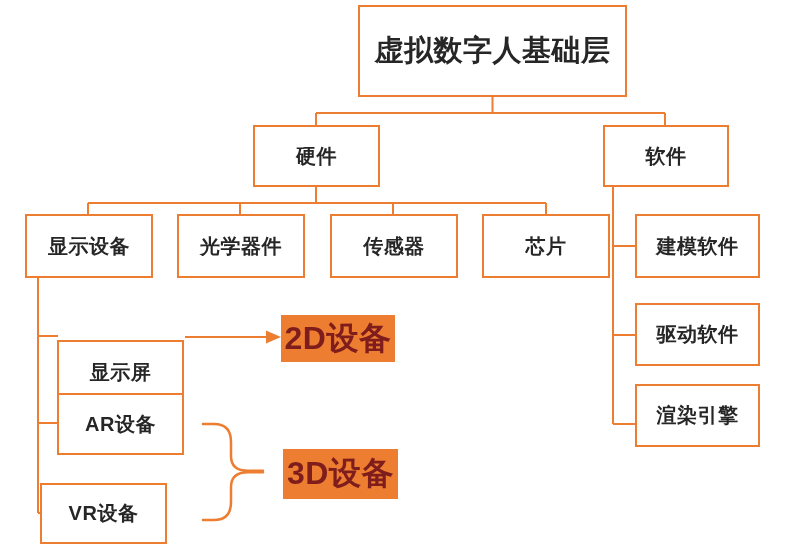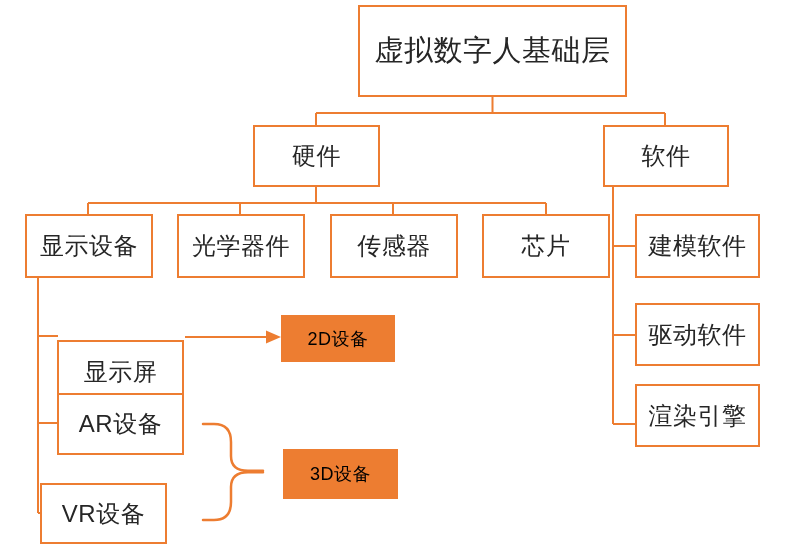--- a/index.html
+++ b/index.html
@@ -10,47 +10,48 @@
   * { margin: 0; padding: 0; box-sizing: border-box; }
   html, body { background: #fff; }
   body { font-family: "Liberation Sans", "DejaVu Sans", sans-serif; }
 
   .canvas {
     position: relative;
     width: 800px;
     height: 548px;
     background: var(--bg);
     overflow: hidden;
+    font-weight: bold;
   }
 
   .connectors {
     position: absolute;
     left: 0; top: 0;
     width: 800px; height: 548px;
     pointer-events: none;
   }
 
   .node {
     position: absolute;
     display: flex;
     align-items: center;
     justify-content: center;
     border: 2.5px solid var(--accent);
     background: #fff;
     color: var(--text);
-    font-size: 24px;
+    font-size: 20px;
     letter-spacing: 0.5px;
     white-space: nowrap;
   }
   .node.root { font-size: 29px; }
   .node.filled {
     background: var(--accent);
     border: none;
-    color: #000000;
-    font-size: 18px;
+    color: #7f1d1d;
+    font-size: 32px;
   }
 </style>
 </head>
 <body>
 
 <div class="canvas">
 
   <svg class="connectors" viewBox="0 0 800 548" xmlns="http://www.w3.org/2000/svg">
     <g stroke="#ED7D31" stroke-width="2" fill="none">
 

